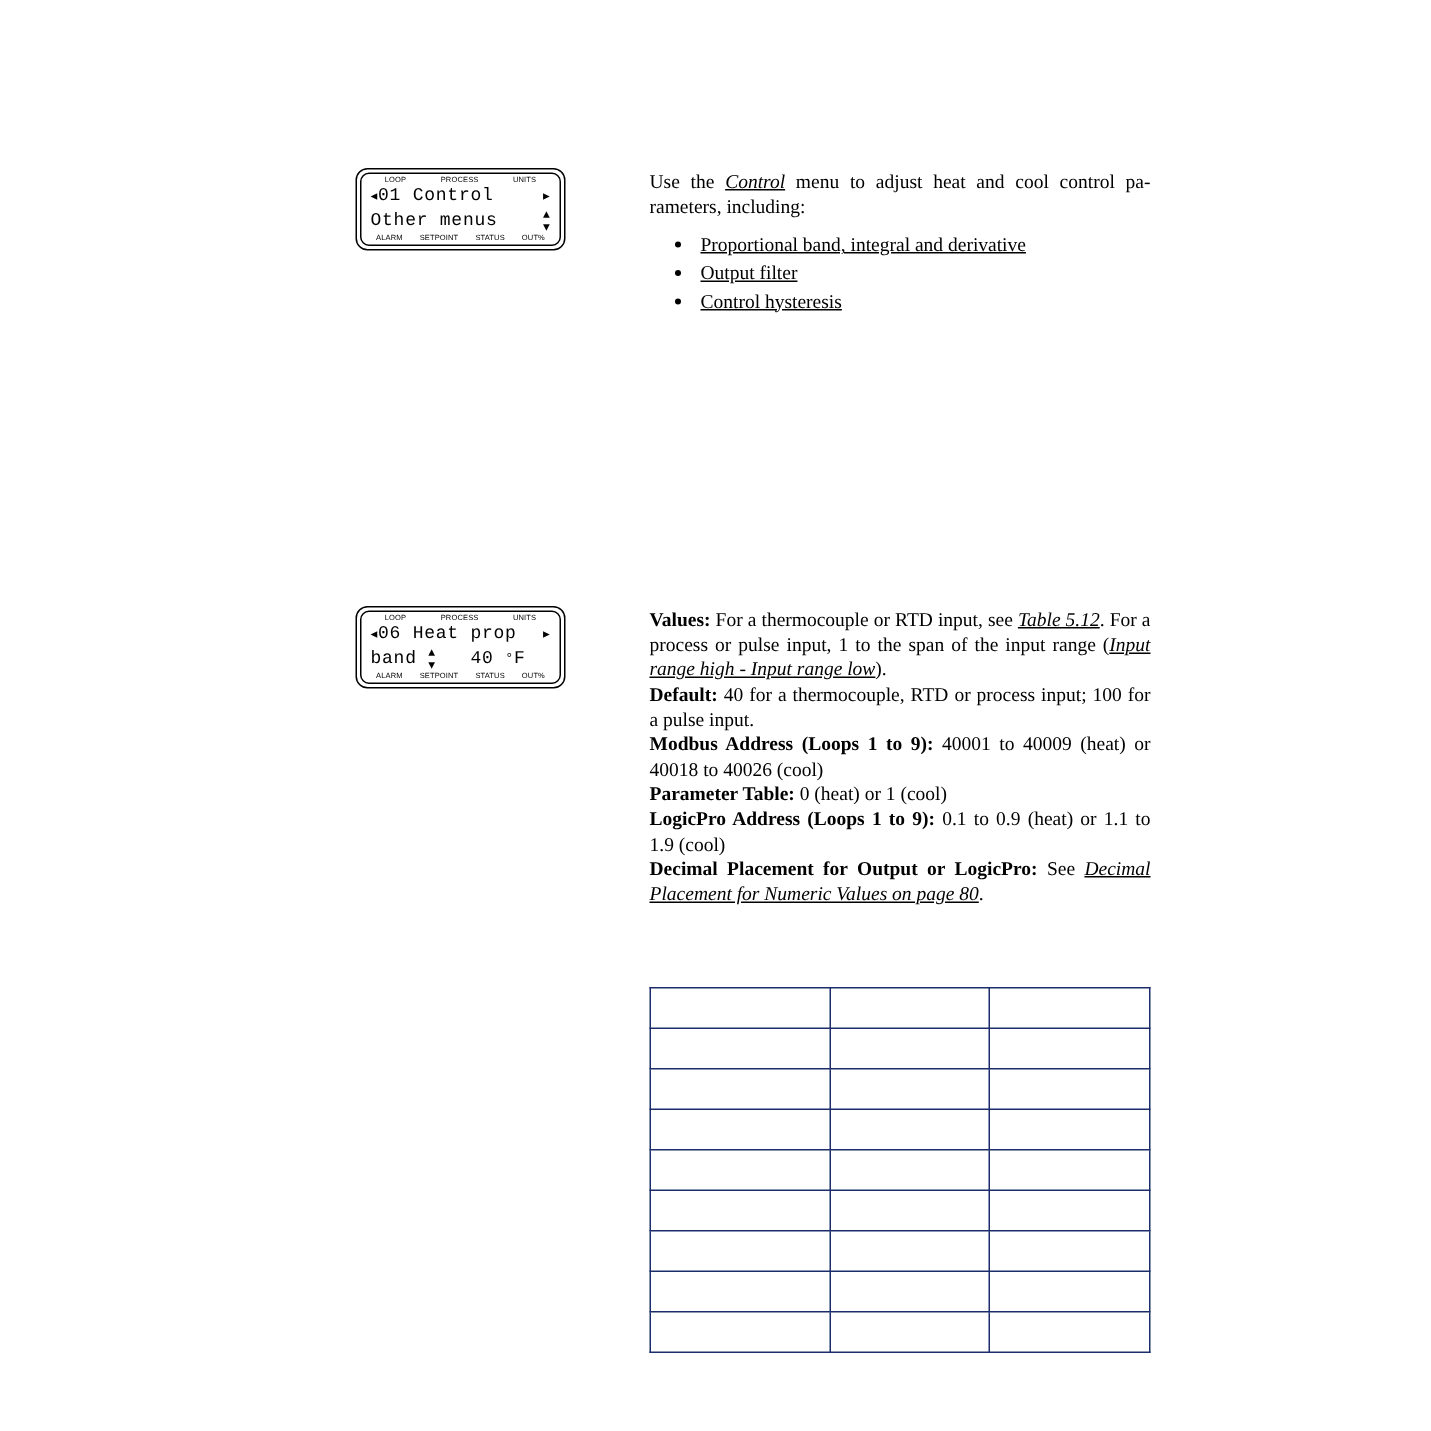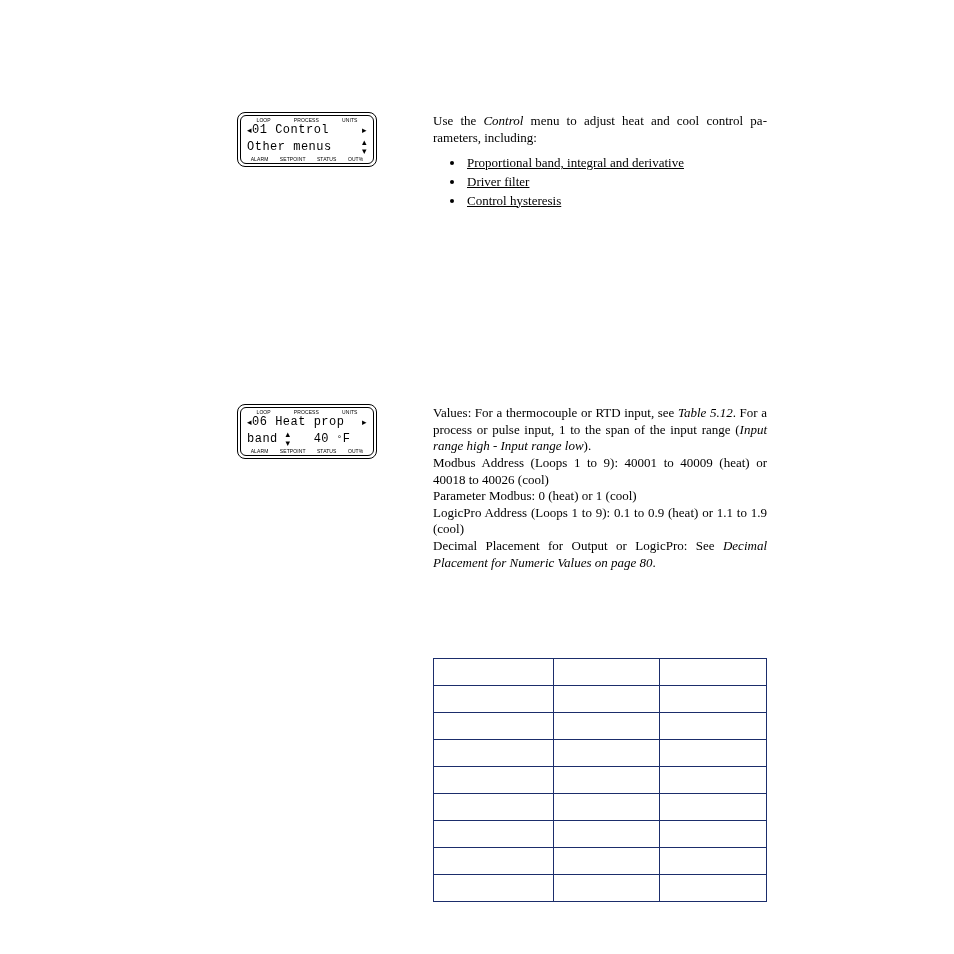--- a/index.html
+++ b/index.html
@@ -62,22 +62,22 @@
   .col p.nogap { margin-bottom: 0; }
   ul.bullets {
     margin: 2px 0 9px 0;
     padding-left: 32px;
   }
   ul.bullets li {
     margin: 0 0 2px 0;
     padding-left: 2px;
     text-decoration: underline;
   }
-  em { font-style: italic; }
-  strong { font-weight: normal; }
+  em { font-style: italic; text-decoration: underline; }
+  strong { font-weight: bold; }
 
   table.pb {
     position: absolute;
     left: 433px;
     top: 658px;
     border-collapse: collapse;
     width: 334px;
   }
   table.pb td {
     border: 1px solid #1b2d6b;
@@ -151,34 +151,37 @@
       </div>
     </div>
   </div>
 
   <div class="col" style="top:113px;">
     <p>
       <span>Use the </span><em>Control</em><span> menu to adjust heat and cool control pa­rameters, including:</span>
     </p>
     <ul class="bullets">
       <li>Proportional band, integral and derivative</li>
-      <li>Driver filter</li>
+      <li>Output filter</li>
       <li>Control hysteresis</li>
     </ul>
   </div>
 
   <div class="col" style="top:405px;">
     <p class="nogap">
       <strong>Values:</strong><span> For a thermocouple or RTD input, see </span><em>Table 5.12</em><span>. For a process or pulse input, 1 to the span of the input range (</span><em>Input range high - Input range low</em><span>).</span>
     </p>
     <p class="nogap">
+      <strong>Default:</strong><span> 40 for a thermocouple, RTD or process input; 100 for a pulse input.</span>
+    </p>
+    <p class="nogap">
       <strong>Modbus Address (Loops 1 to 9):</strong><span> 40001 to 40009 (heat) or 40018 to 40026 (cool)</span>
     </p>
     <p class="nogap">
-      <strong>Parameter Modbus:</strong><span> 0 (heat) or 1 (cool)</span>
+      <strong>Parameter Table:</strong><span> 0 (heat) or 1 (cool)</span>
     </p>
     <p class="nogap">
       <strong>LogicPro Address (Loops 1 to 9):</strong><span> 0.1 to 0.9 (heat) or 1.1 to 1.9 (cool)</span>
     </p>
     <p>
       <strong>Decimal Placement for Output or LogicPro:</strong><span> See </span><em>Dec­imal Placement for Numeric Values on page 80</em><span>.</span>
     </p>
   </div>
 
   <table class="pb">

